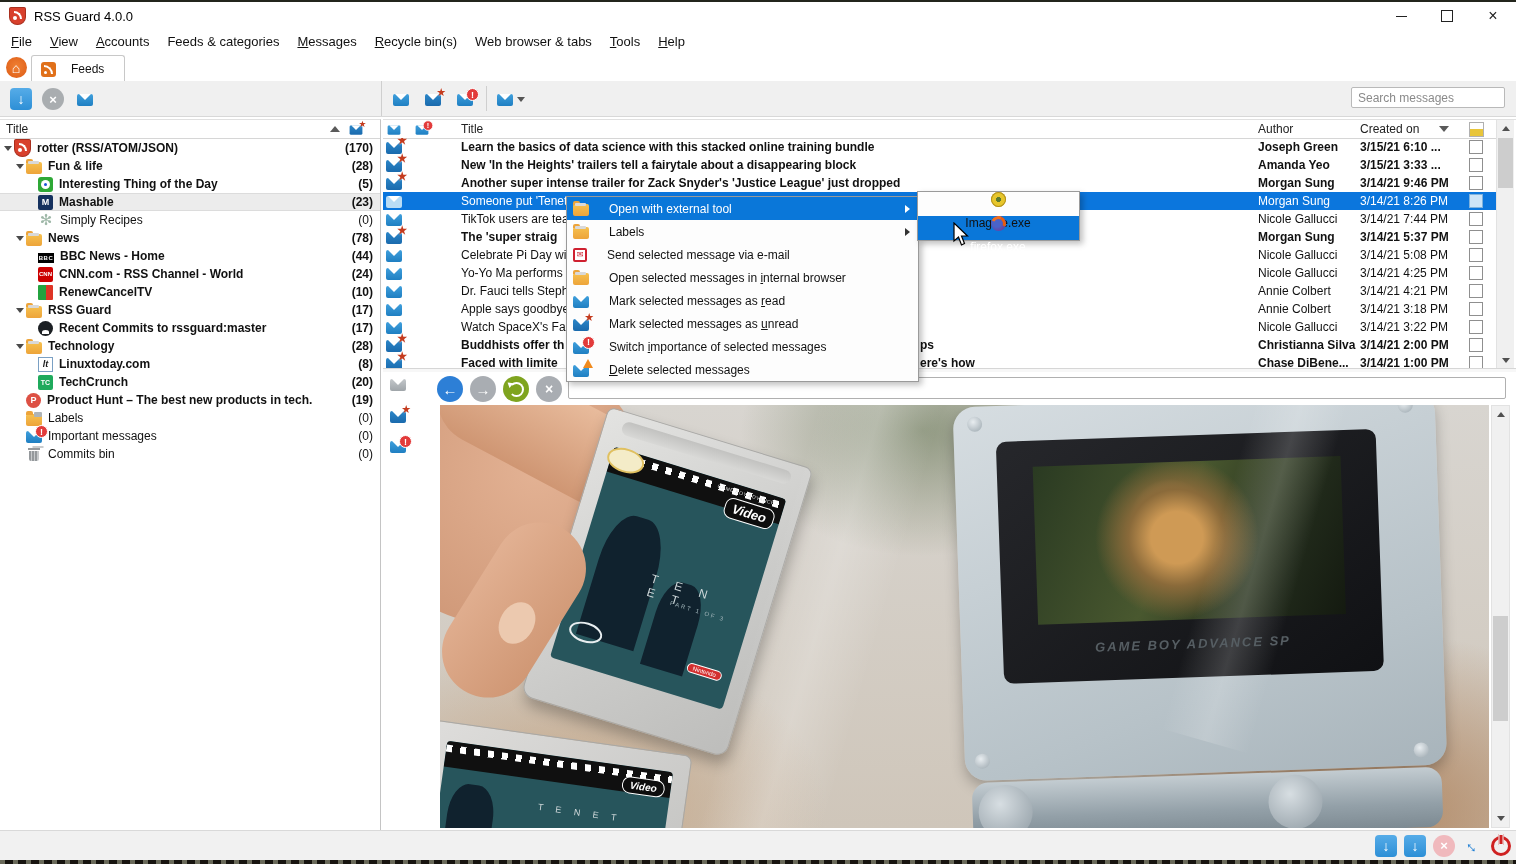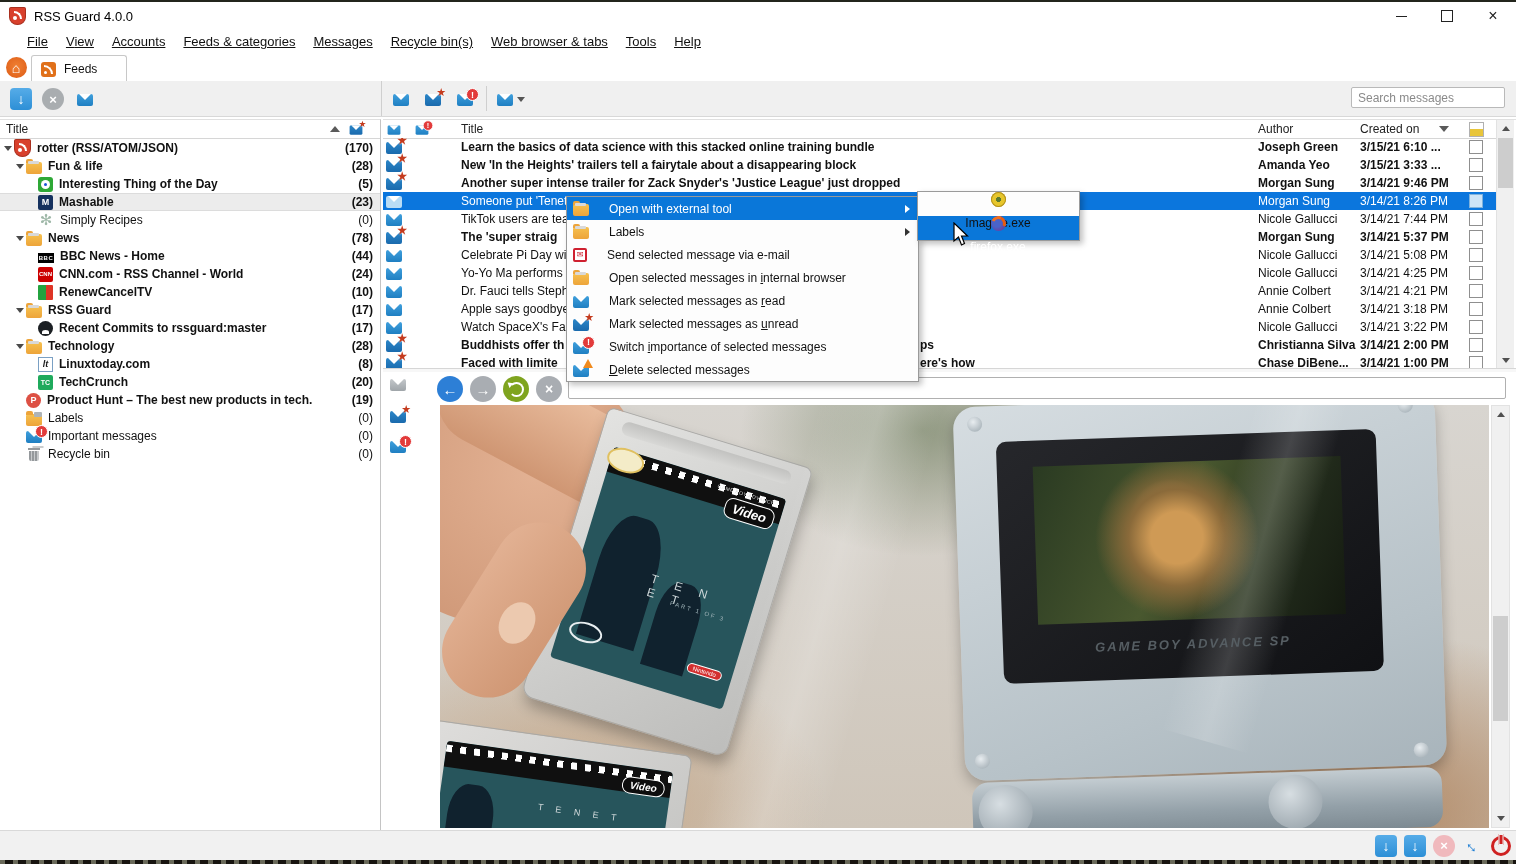--- a/index.html
+++ b/index.html
@@ -12,26 +12,26 @@
   
   .titlebar{position:absolute;top:2px;left:0;right:0;height:28px;background:#fff;display:flex;align-items:center;}
   .titlebar .app-icon{margin-left:9px;}
   .title-text{margin-left:8px;font-size:13px;color:#000;}
   .win-controls{margin-left:auto;display:flex;}
   .winbtn{width:46px;height:28px;display:flex;align-items:center;justify-content:center;color:#222;}
   .glyph-min{width:11px;height:1px;background:#222;display:block;}
   .glyph-max{width:10px;height:10px;border:1px solid #222;display:block;}
   .glyph-close{font-size:16px;line-height:16px;}
   
-  .menubar{position:absolute;top:30px;left:0;right:0;height:23px;background:#fff;display:flex;align-items:center;padding-left:18px;text-decoration:underline;}
+  .menubar{position:absolute;top:30px;left:0;right:0;height:23px;background:#fff;display:flex;align-items:center;padding-left:2px;}
   .mb-item{padding:3px 9px;font-size:13px;color:#111;}
   
   .tabbar{position:absolute;top:53px;left:0;right:0;height:28px;background:#fff;border-bottom:1px solid #d6d6d6;display:flex;align-items:flex-end;}
   .home-btn{width:26px;height:25px;display:flex;align-items:center;justify-content:center;margin:0 2px 1px 3px;}
-  .tab{display:flex;align-items:center;gap:8px;height:26px;padding:0 29px 0 9px;border:1px solid #c8c8c8;border-bottom:none;border-radius:3px 3px 0 0;background:#fff;margin-bottom:-1px;}
+  .tab{display:flex;align-items:center;gap:15px;height:26px;padding:0 20px 0 9px;border:1px solid #c8c8c8;border-bottom:none;border-radius:3px 3px 0 0;background:#fff;margin-bottom:-1px;}
   
   .toolbar{position:absolute;top:81px;left:0;right:0;height:35px;background:#f0f0f0;border-bottom:1px solid #d8d8d8;}
   .tb-btn{position:absolute;top:5px;width:26px;height:26px;display:flex;align-items:center;justify-content:center;}
   .tb-div{position:absolute;top:0;bottom:0;width:1px;background:#cfcfcf;}
   .tb-div.short{top:5px;bottom:5px;}
   .search{position:absolute;right:11px;top:6px;width:140px;height:19px;border:1px solid #b9b9b9;border-radius:2px;font:12px "Liberation Sans",sans-serif;padding:0 6px;color:#333;}
   .search::placeholder{color:#8a8a8a;}
   .caret-down{width:0;height:0;border-left:4px solid transparent;border-right:4px solid transparent;border-top:5px solid #555;display:inline-block;}
   
   .icn{position:relative;display:inline-block;width:16px;height:16px;flex:none;}
@@ -417,21 +417,21 @@
           <span style="width: 16px; display: inline-block;"></span>
           <span class="expander"></span>
           <span class="icn ic-important-messages"></span>
           <span class="flabel">Important messages</span>
           <span class="fcount">(0)</span>
         </div>
         <div class="frow">
           <span style="width: 16px; display: inline-block;"></span>
           <span class="expander"></span>
           <span class="icn ic-recycle-bin"></span>
-          <span class="flabel">Recycle bin</span>
+          <span class="flabel">Commits bin</span>
           <span class="fcount">(0)</span>
         </div>
       </div>
   </div>
 
   <div class="messages-pane">
     <div class="mp-header">
       <span class="mc1">
           <span class="icn ic-env-read sm"></span>
         </span>

